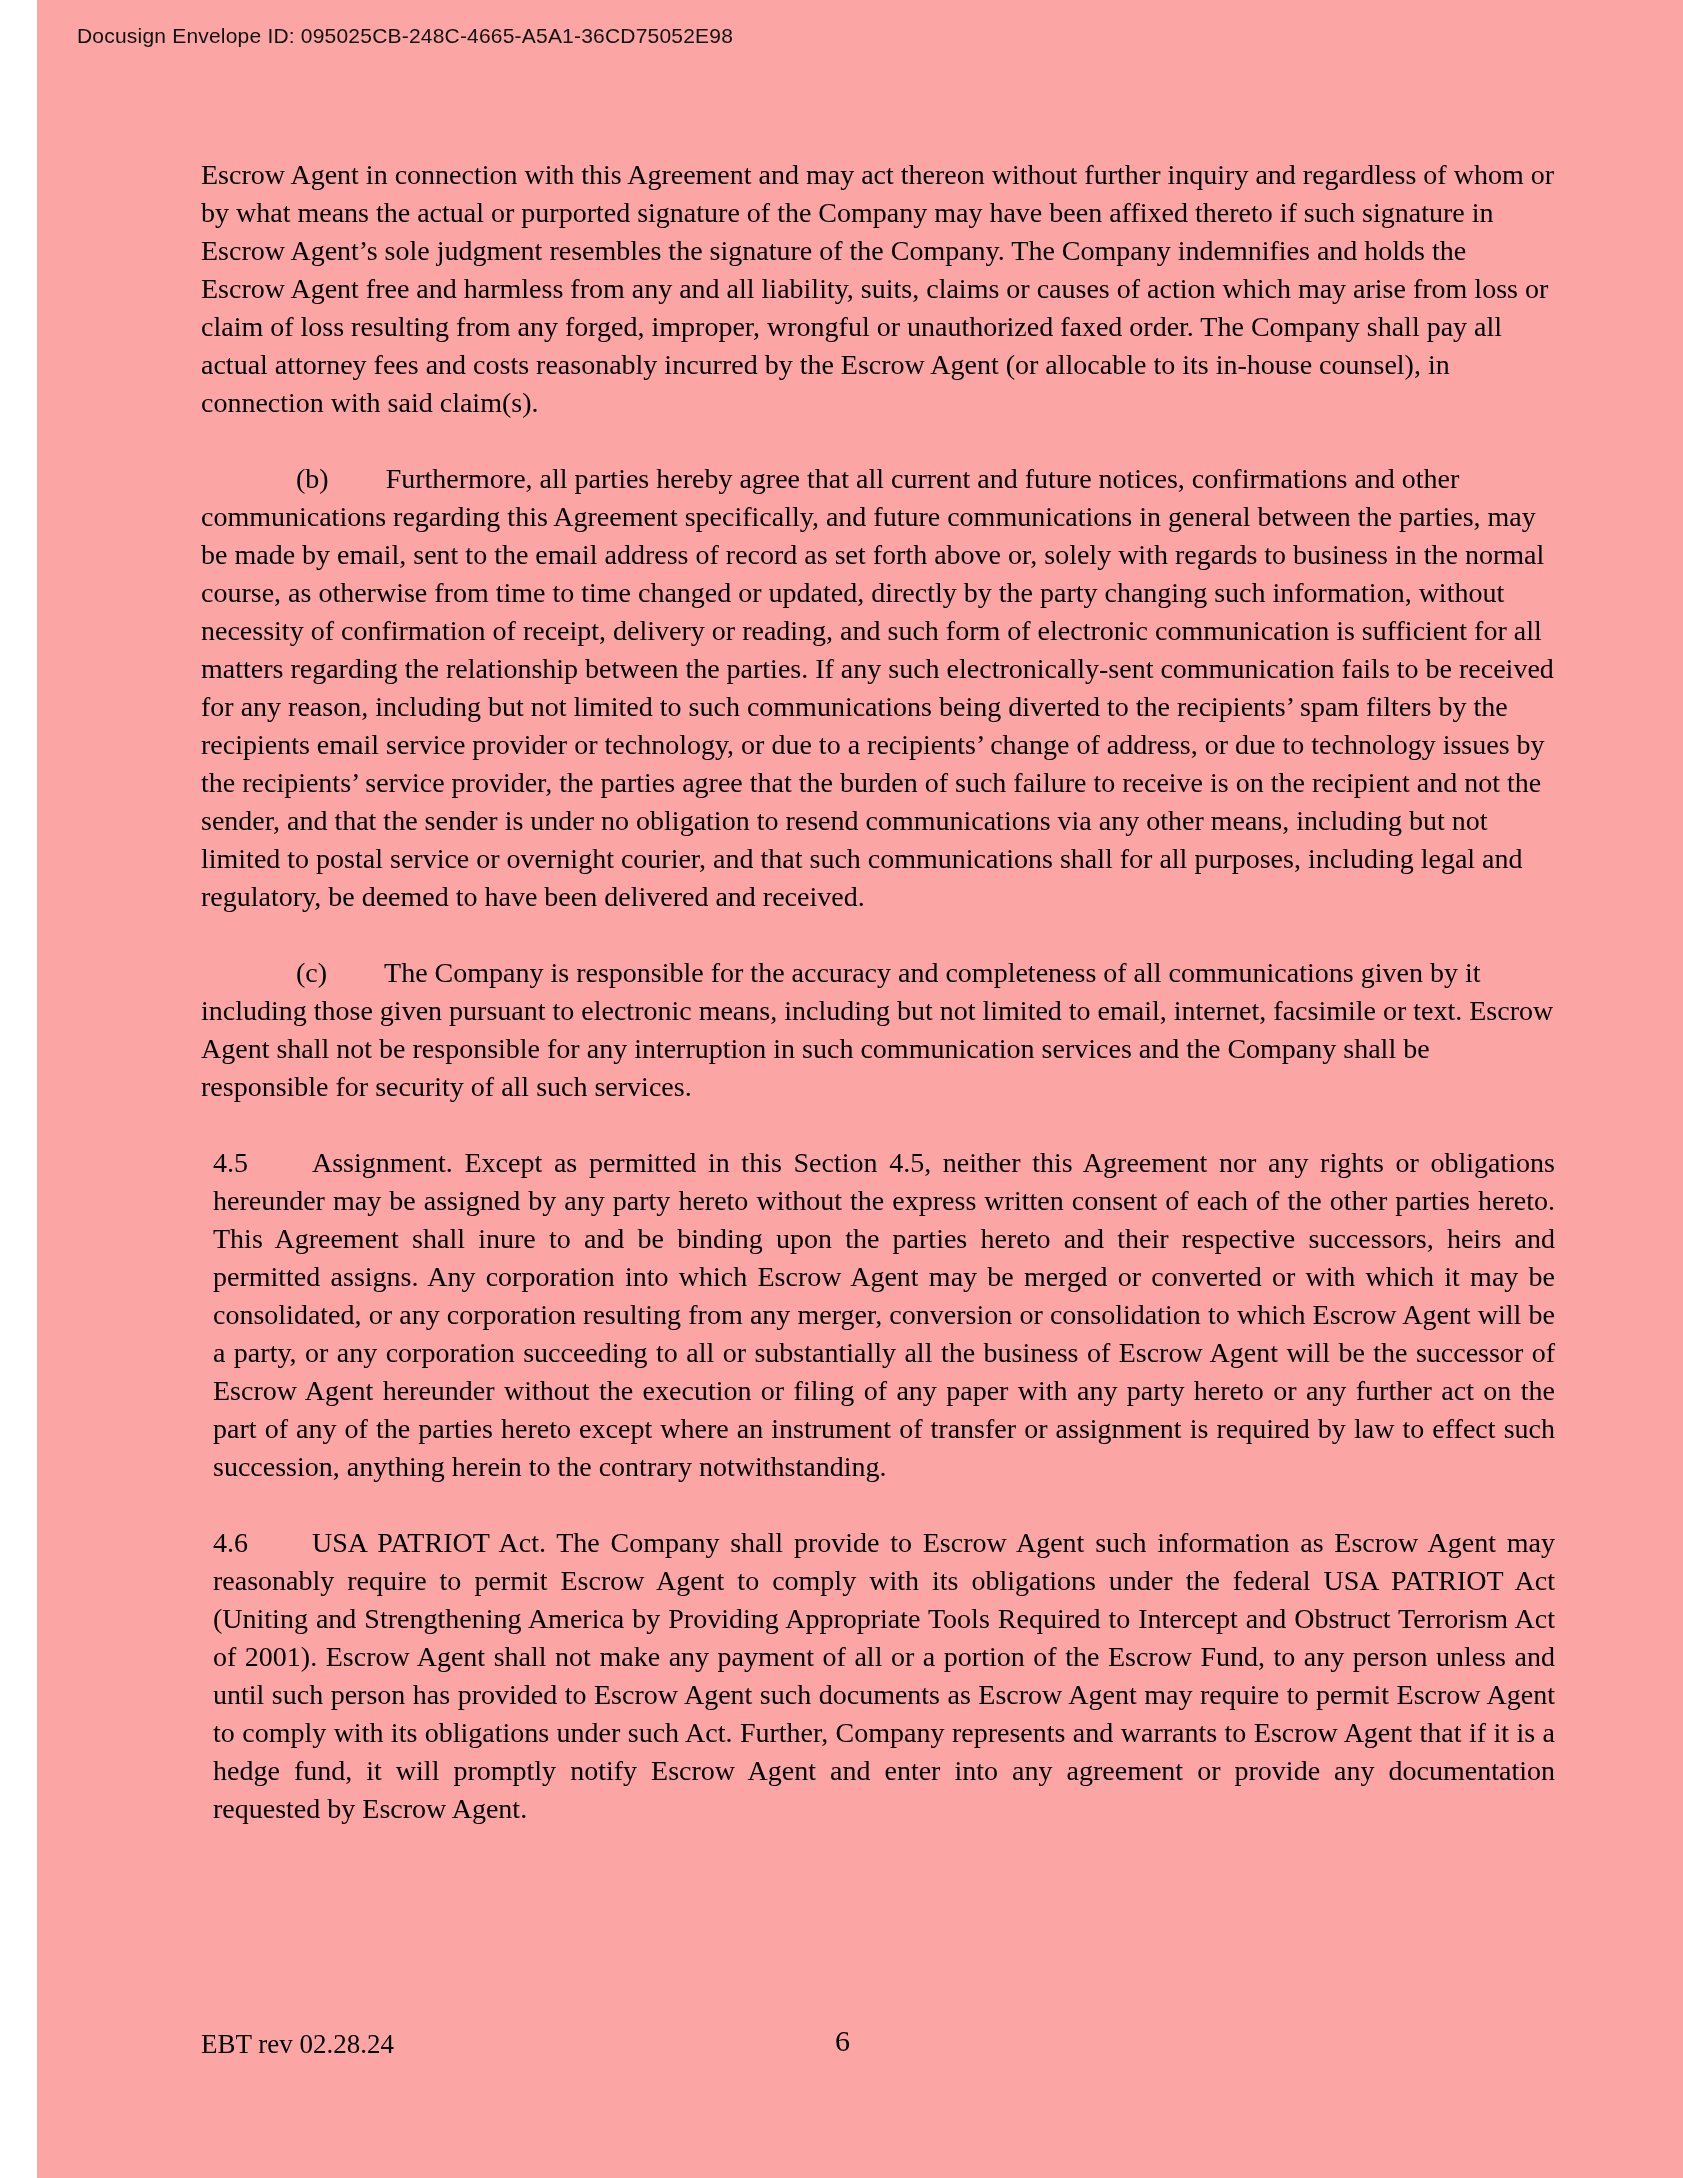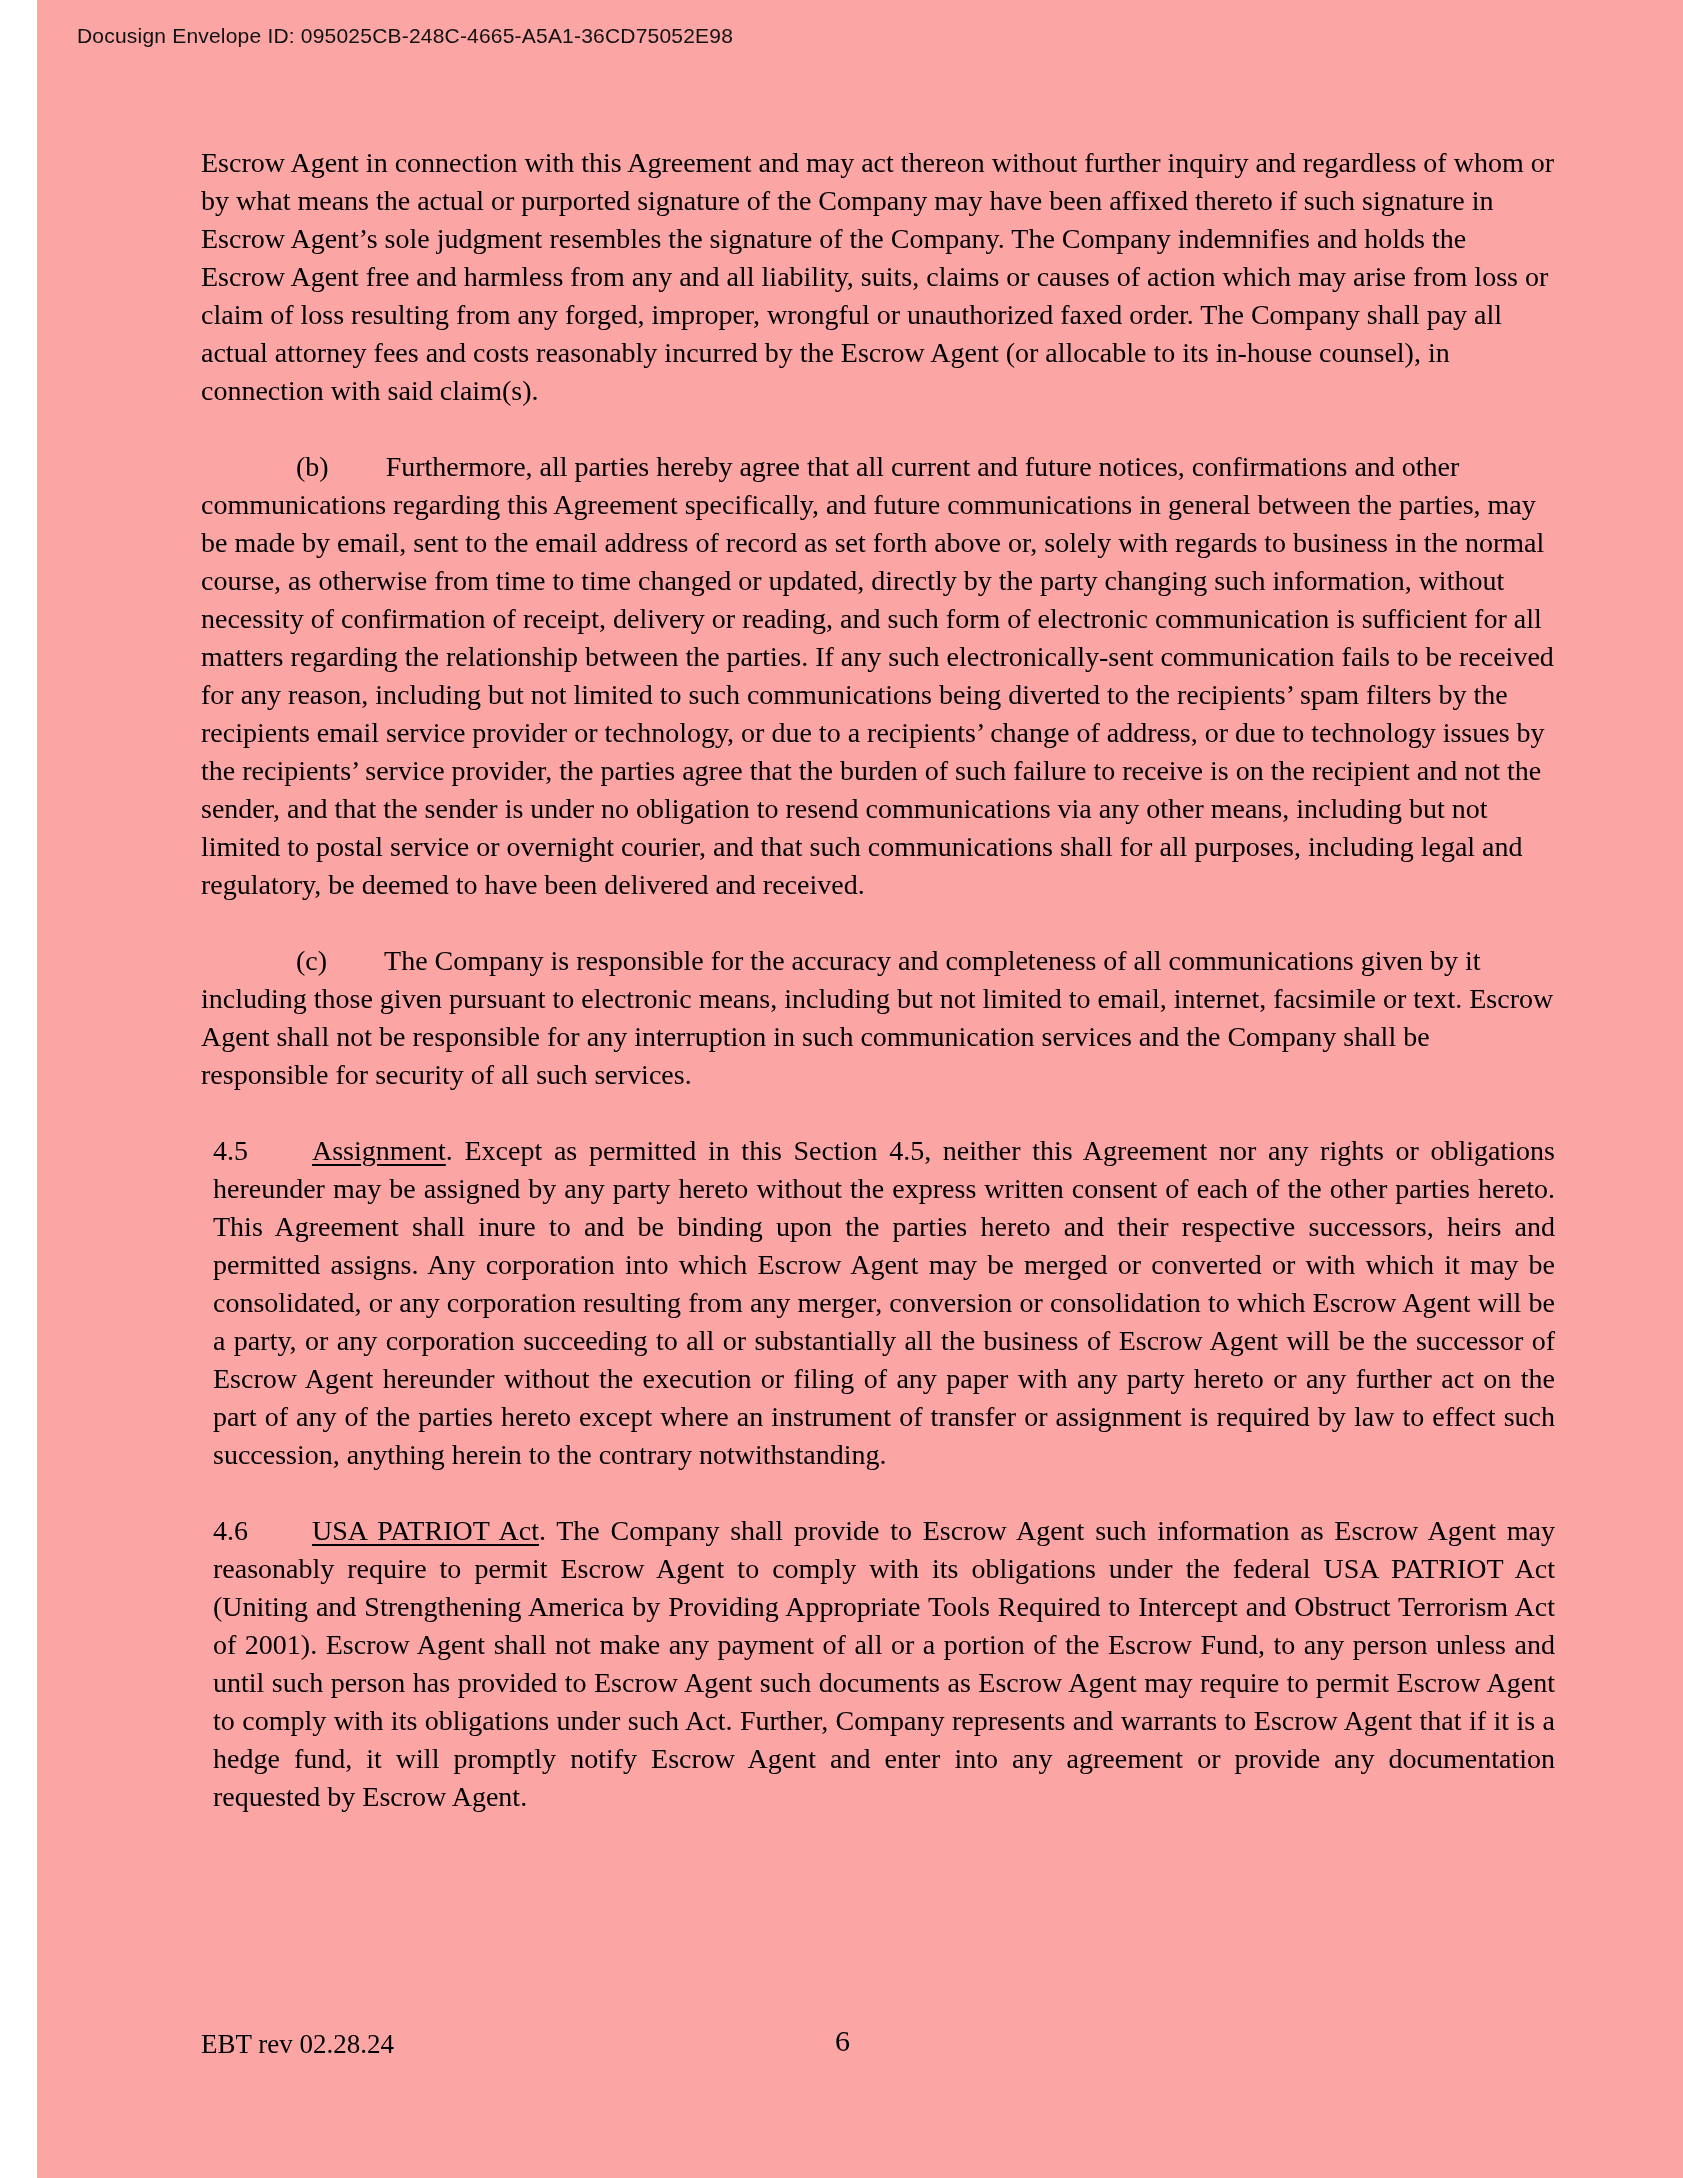--- a/index.html
+++ b/index.html
@@ -23,40 +23,40 @@
     font-family: "Liberation Sans", sans-serif;
     font-size: 21px;
     letter-spacing: 0.2px;
     color: #111111;
     white-space: nowrap;
   }
 
   .content {
     position: absolute;
     left: 164px;
-    top: 144px;
+    top: 156px;
     width: 1354px;
     font-size: 28px;
     line-height: 38px;
     text-align: left;
   }
 
   p.para { margin: 0 0 38px 0; }
 
   
   p.sub { text-indent: 95px; }
   .tab-gap { display: inline-block; width: 57px; }
 
   
   p.section {
     margin-left: 12px;
     text-align: justify;
   }
   .sec-num { display: inline-block; width: 99px; }
-  .sec-heading { text-decoration: underline; text-underline-offset: 4px; }
+  .sec-heading { text-underline-offset: 4px; }
 
   .footer {
     position: absolute;
     left: 0;
     top: 2022px;
     width: 1342px;
     height: 50px;
     font-size: 28px;
     line-height: 38px;
   }

